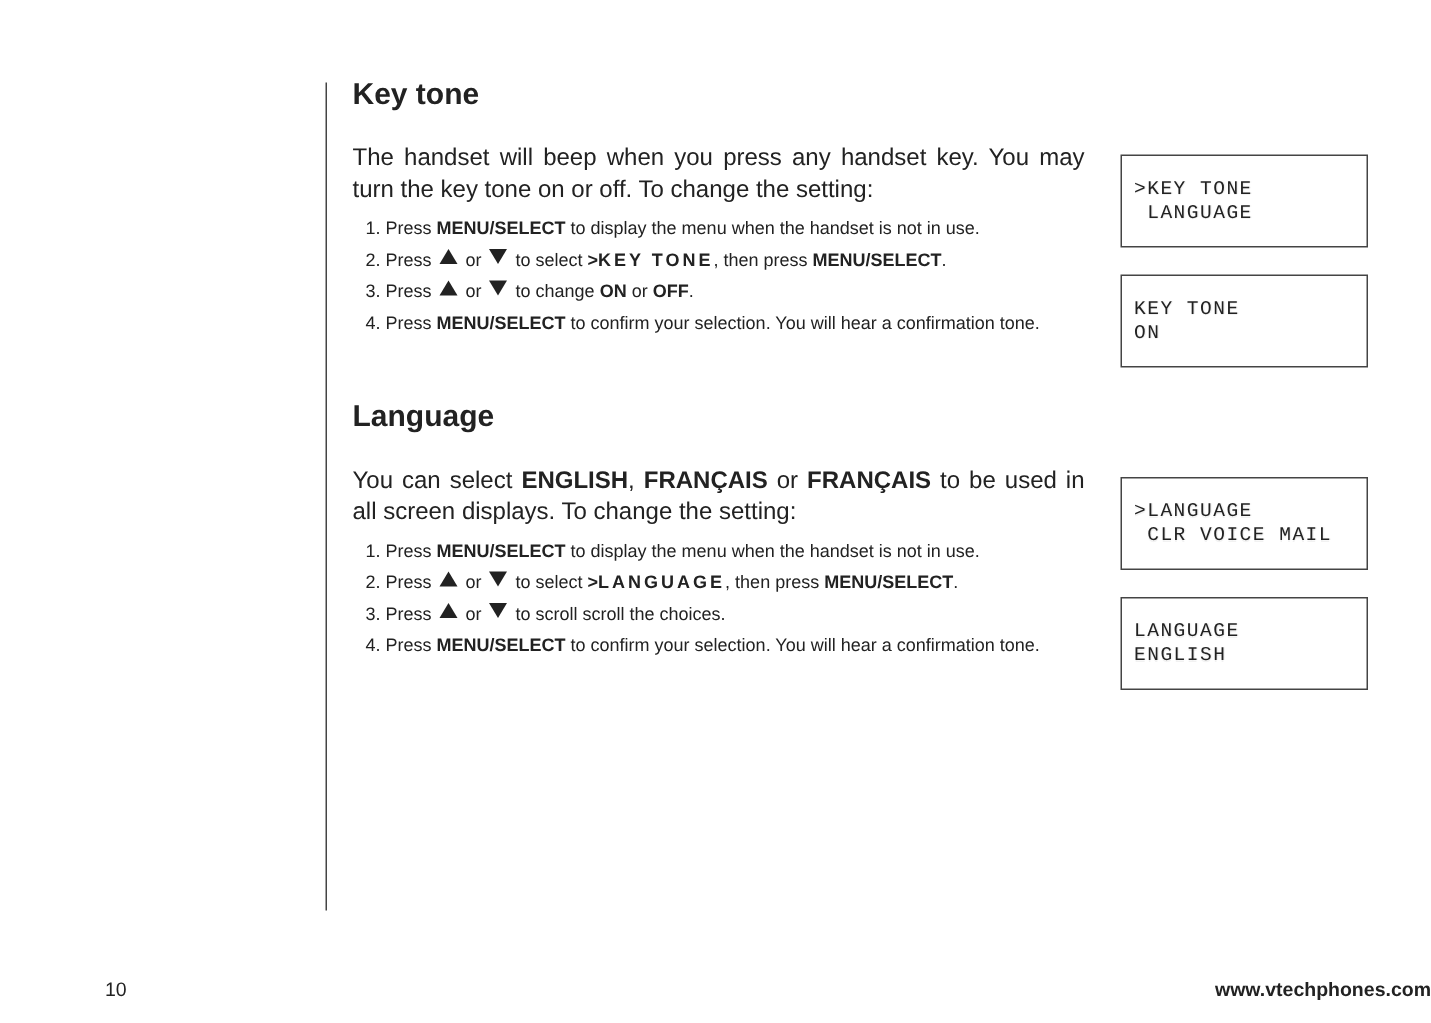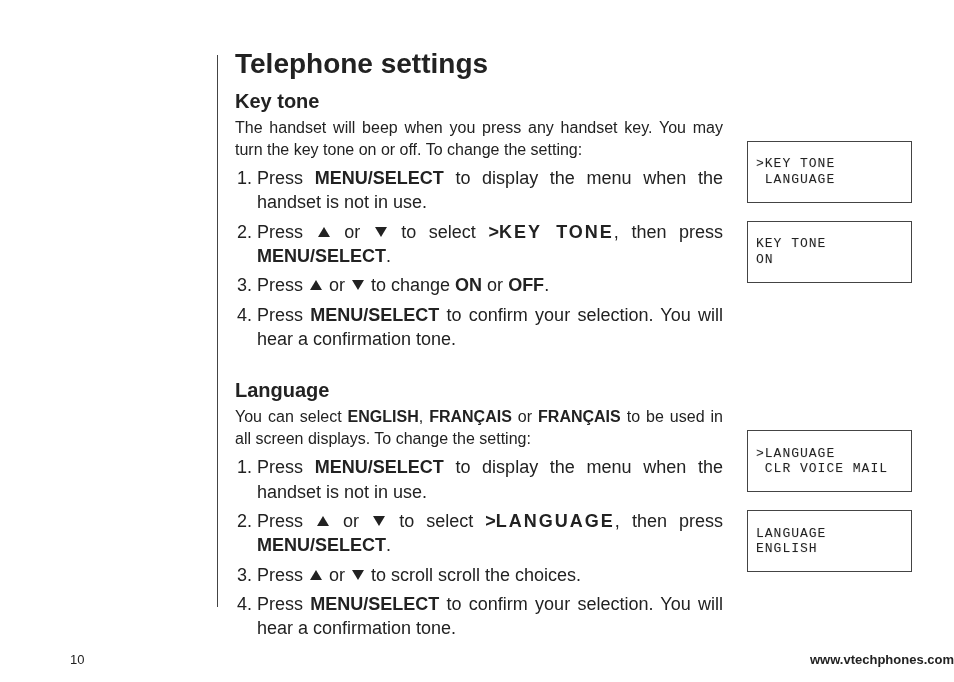--- a/index.html
+++ b/index.html
@@ -37,42 +37,42 @@
     font-weight: 700;
     letter-spacing: 0px;
   }
   h2.section {
     margin: 4px 0 4px 0;
     font-size: 20px;
     font-weight: 700;
   }
   .cols {
     display: flex;
-    align-items: flex-start;
+    align-items: center;
     gap: 24px;
   }
   .textcol {
     width: 488px;
   }
   .screencol {
     width: 168px;
     display: flex;
     flex-direction: column;
     gap: 18px;
   }
   p.intro {
     margin: 0 0 6px 0;
     font-size: 16px;
     line-height: 1.35;
     text-align: justify;
   }
   ol.steps {
     margin: 0 0 6px 0;
     padding-left: 22px;
-    font-size: 18px;
+    font-size: 12px;
     line-height: 1.35;
   }
   ol.steps li {
     margin-bottom: 5px;
     text-align: justify;
   }
   .bold { font-weight: 700; }
   .wide { letter-spacing: 2px; }
   .tri {
     display: inline-block;
@@ -127,21 +127,20 @@
     font-weight: 700;
   }
 </style>
 </head>
 <body>
 
 <div class="page">
   <div class="rule"></div>
 
   <div class="content">
-    <h1 class="title">Telephone settings</h1>
 
     <h2 class="section">Key tone</h2>
     <div class="cols">
       <div class="textcol">
         <p class="intro">The handset will beep when you press any handset key. You may turn the key tone on or off. To change the setting:</p>
         <ol class="steps">
           <li>
             <span>Press </span><span class="bold">MENU/SELECT</span><span> to display the menu when the handset is not in use.</span>
           </li>
           <li>

